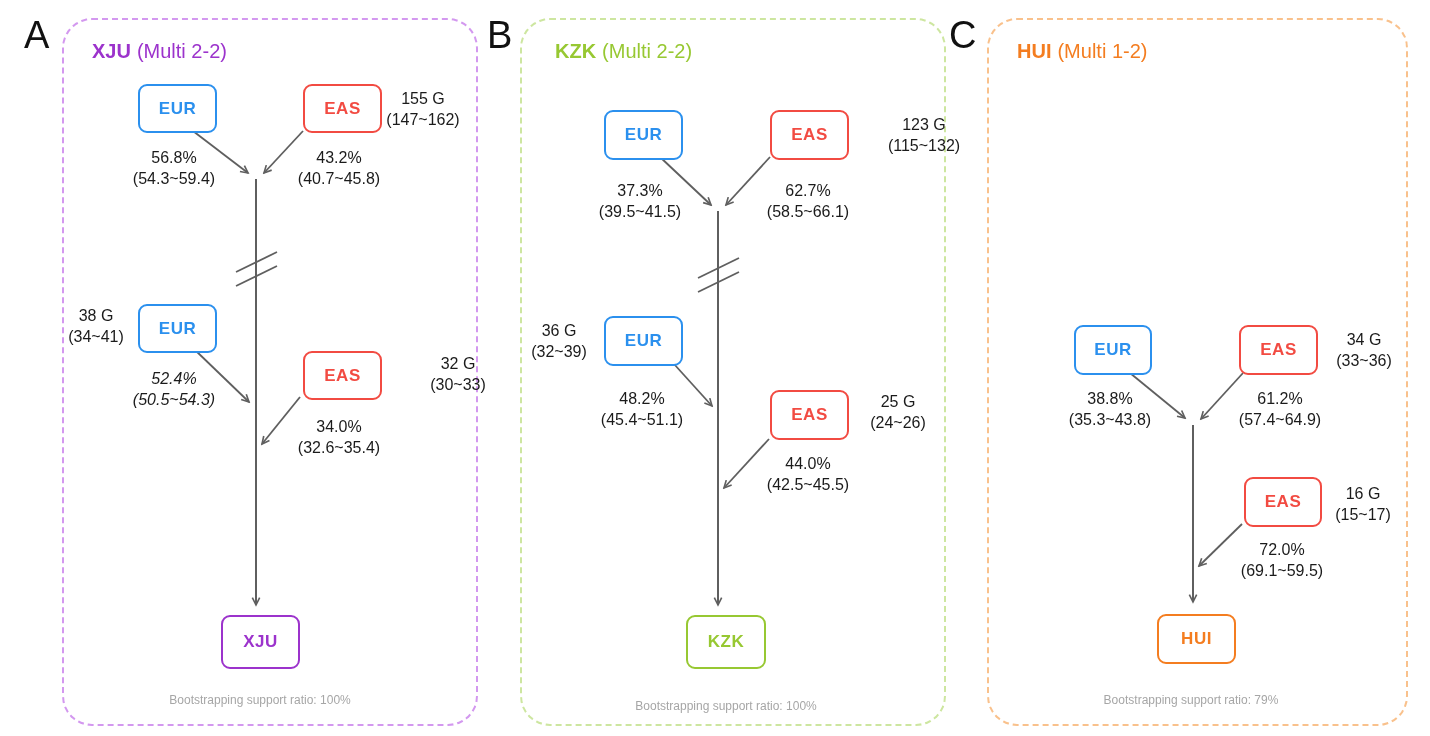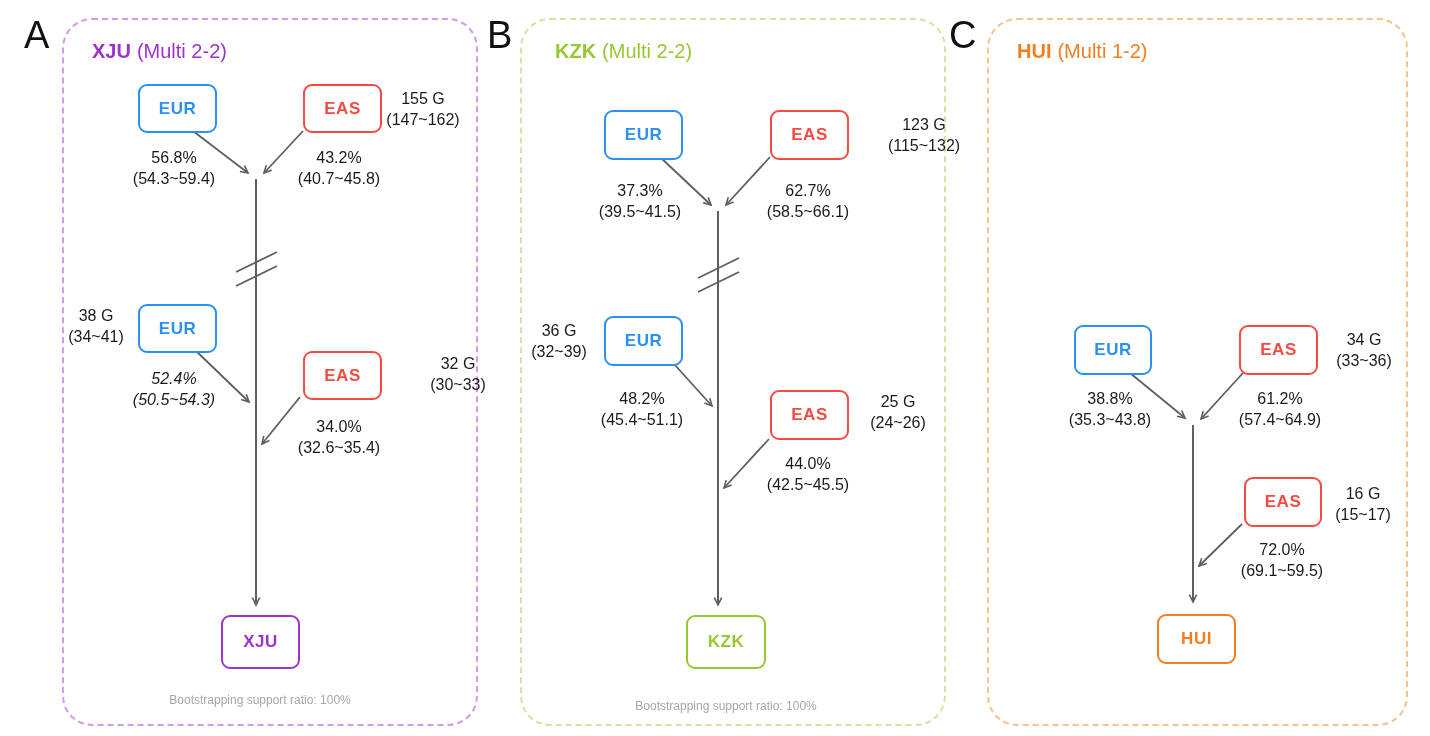--- a/index.html
+++ b/index.html
@@ -178,13 +178,14 @@
     <div>16 G</div>
     <div>(15~17)</div>
   </div>
   <div class="lbl" style="left:293px;top:540px;">
     <div>72.0%</div>
     <div>(69.1~59.5)</div>
   </div>
 
   <div class="node" style="left:168px;top:594px;width:75px;height:46px;color:#f47d20;border-color:#f47d20;">HUI</div>
 
+  <div class="footer" style="left:202px;top:680px;">Bootstrapping support ratio: 79%</div>
 </section>
 
 </body></html>

